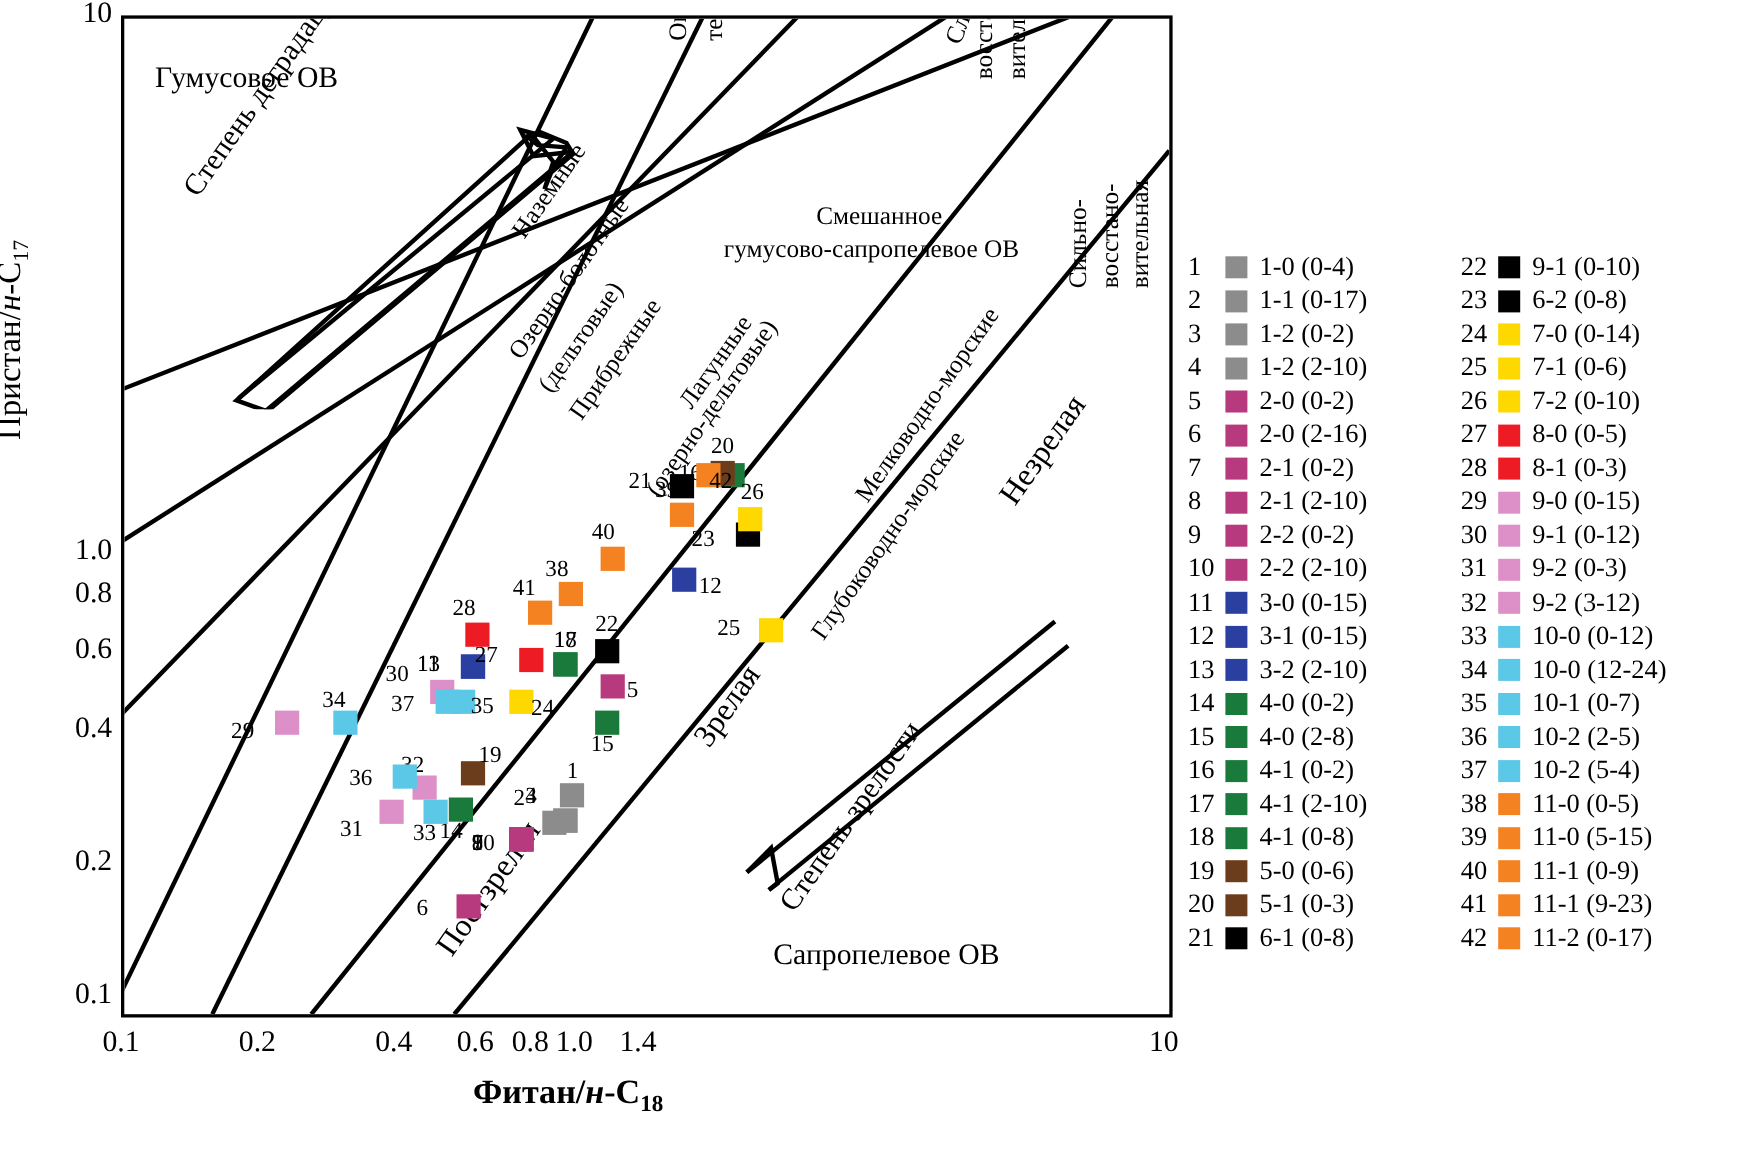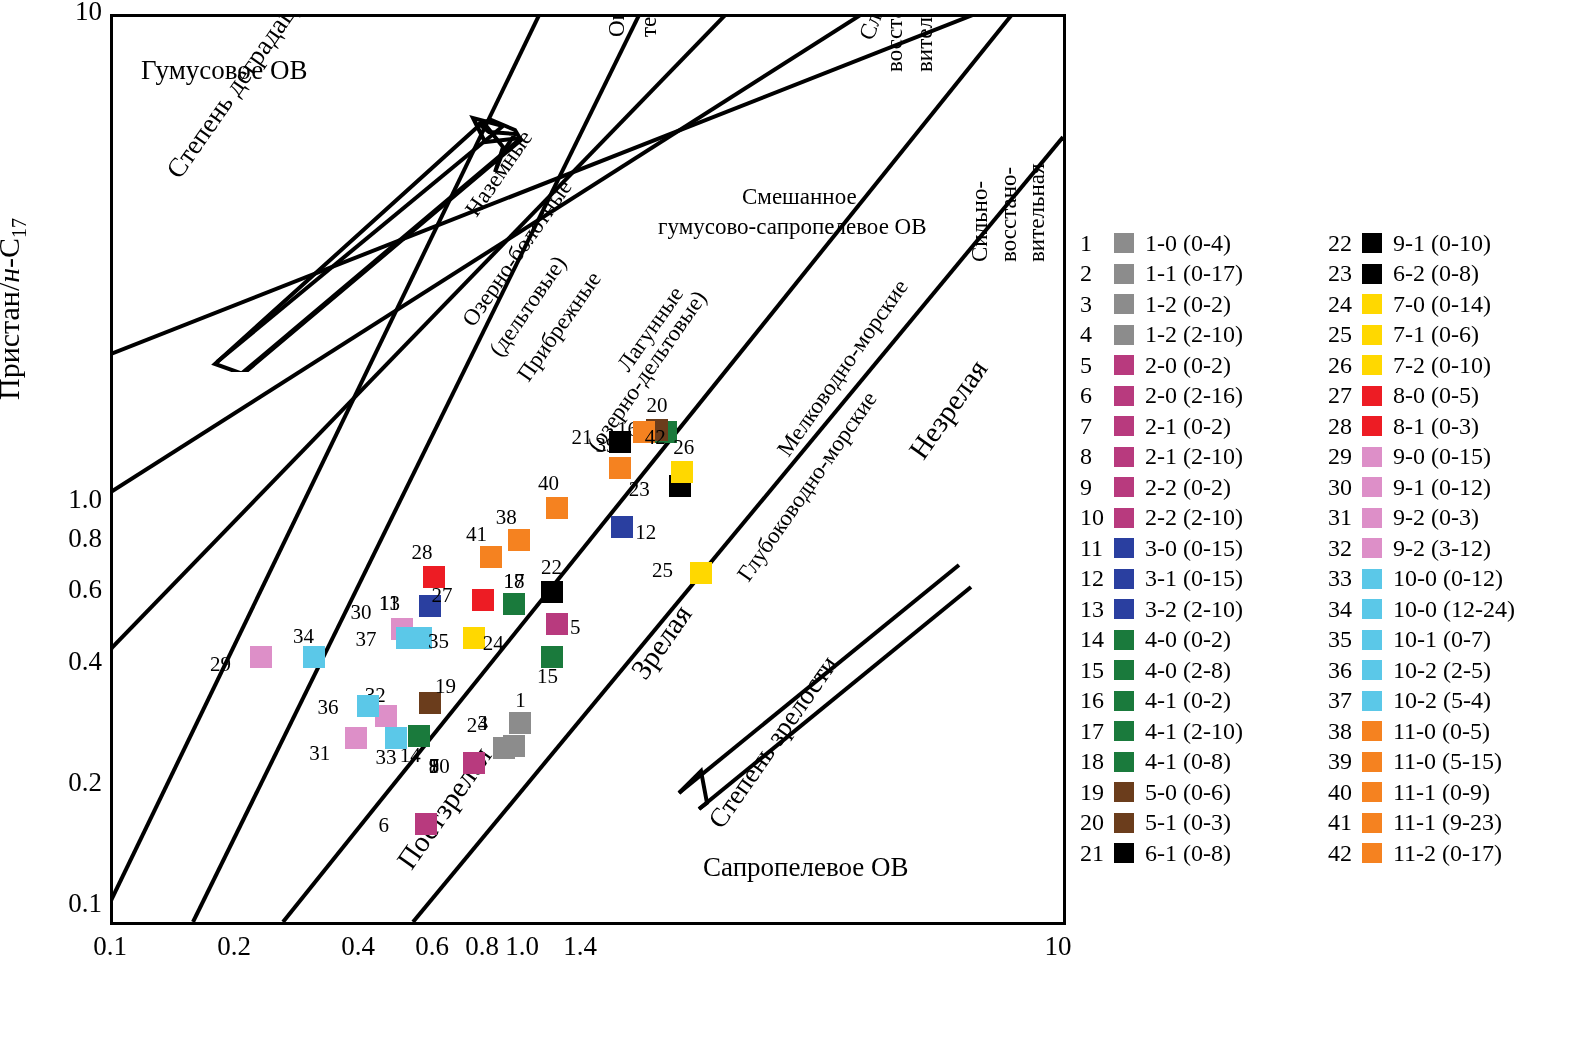--- a/index.html
+++ b/index.html
@@ -197,20 +197,23 @@
       <div class="xtick" style="left: 392px; width: 80px; top: 931px;">0.6</div>
       <div class="xtick" style="left: 442px; width: 80px; top: 931px;">0.8</div>
       <div class="xtick" style="left: 482px; width: 80px; top: 931px;">1.0</div>
       <div class="xtick" style="left: 540px; width: 80px; top: 931px;">1.4</div>
       <div class="xtick" style="left: 1018px; width: 80px; top: 931px;">10</div>
     </div>
 
   <div id="ylabel">
     <span>Пристан/</span><span style="font-style:italic">н</span><span>-C</span><sub style="font-size:20px">17</sub>
   </div>
+  <div id="xlabel">
+    <b><span>Фитан/</span><span style="font-style:italic">н</span><span>-C</span><sub style="font-size:21px">18</sub></b>
+  </div>
 
   <div id="legend">
     <div class="lgcol" id="lgcol1" style="left:0px;">
         <div class="lgrow">
           <span class="lgnum">1</span>
           <span class="lgsw" style="background: rgb(140, 140, 140);"></span>
           <span class="lgtxt">1-0 (0-4)</span>
         </div>
         <div class="lgrow">
           <span class="lgnum">2</span>

